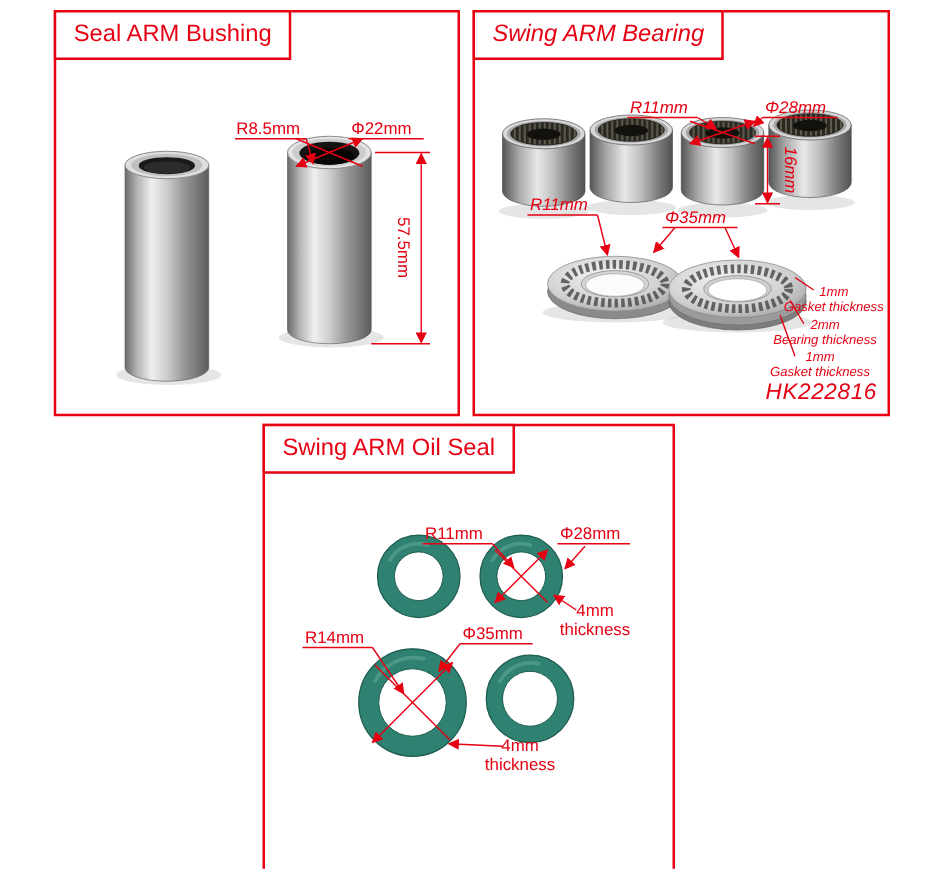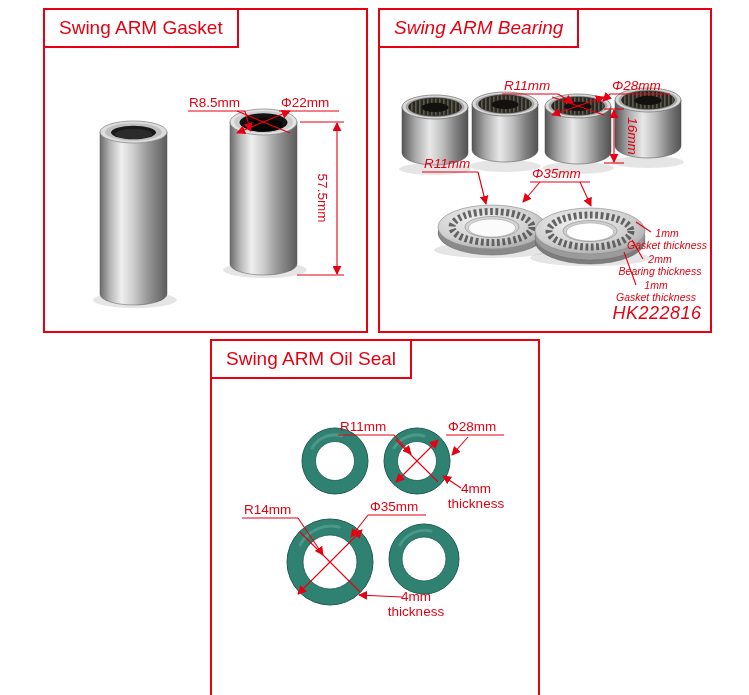--- a/index.html
+++ b/index.html
@@ -22,21 +22,21 @@
   .seal-body { fill:var(--seal); stroke:#1d5c4f; stroke-width:1; }
   .seal-hole { fill:#ffffff; stroke:#1d5c4f; stroke-width:0.8; }
   .seal-hi   { stroke:#63ac9b; stroke-width:3; fill:none; opacity:0.55; stroke-linecap:round; }
 </style>
 </head>
 <body>
 
 <div class="page">
 
   <section class="panel" id="panel-bushing">
-    <div class="panel-title">Swing ARM Gasket</div>
+    <div class="panel-title">Seal ARM Bushing</div>
     <svg width="321" height="321" viewBox="0 0 321 321">
       <defs>
         <linearGradient id="gm1" x1="0" y1="0" x2="1" y2="0">
           <stop offset="0" stop-color="#6b6b6b"></stop>
           <stop offset="0.15" stop-color="#b5b5b5"></stop>
           <stop offset="0.32" stop-color="#efefef"></stop>
           <stop offset="0.50" stop-color="#cdcdcd"></stop>
           <stop offset="0.70" stop-color="#999999"></stop>
           <stop offset="0.88" stop-color="#757575"></stop>
           <stop offset="1" stop-color="#5c5c5c"></stop>

